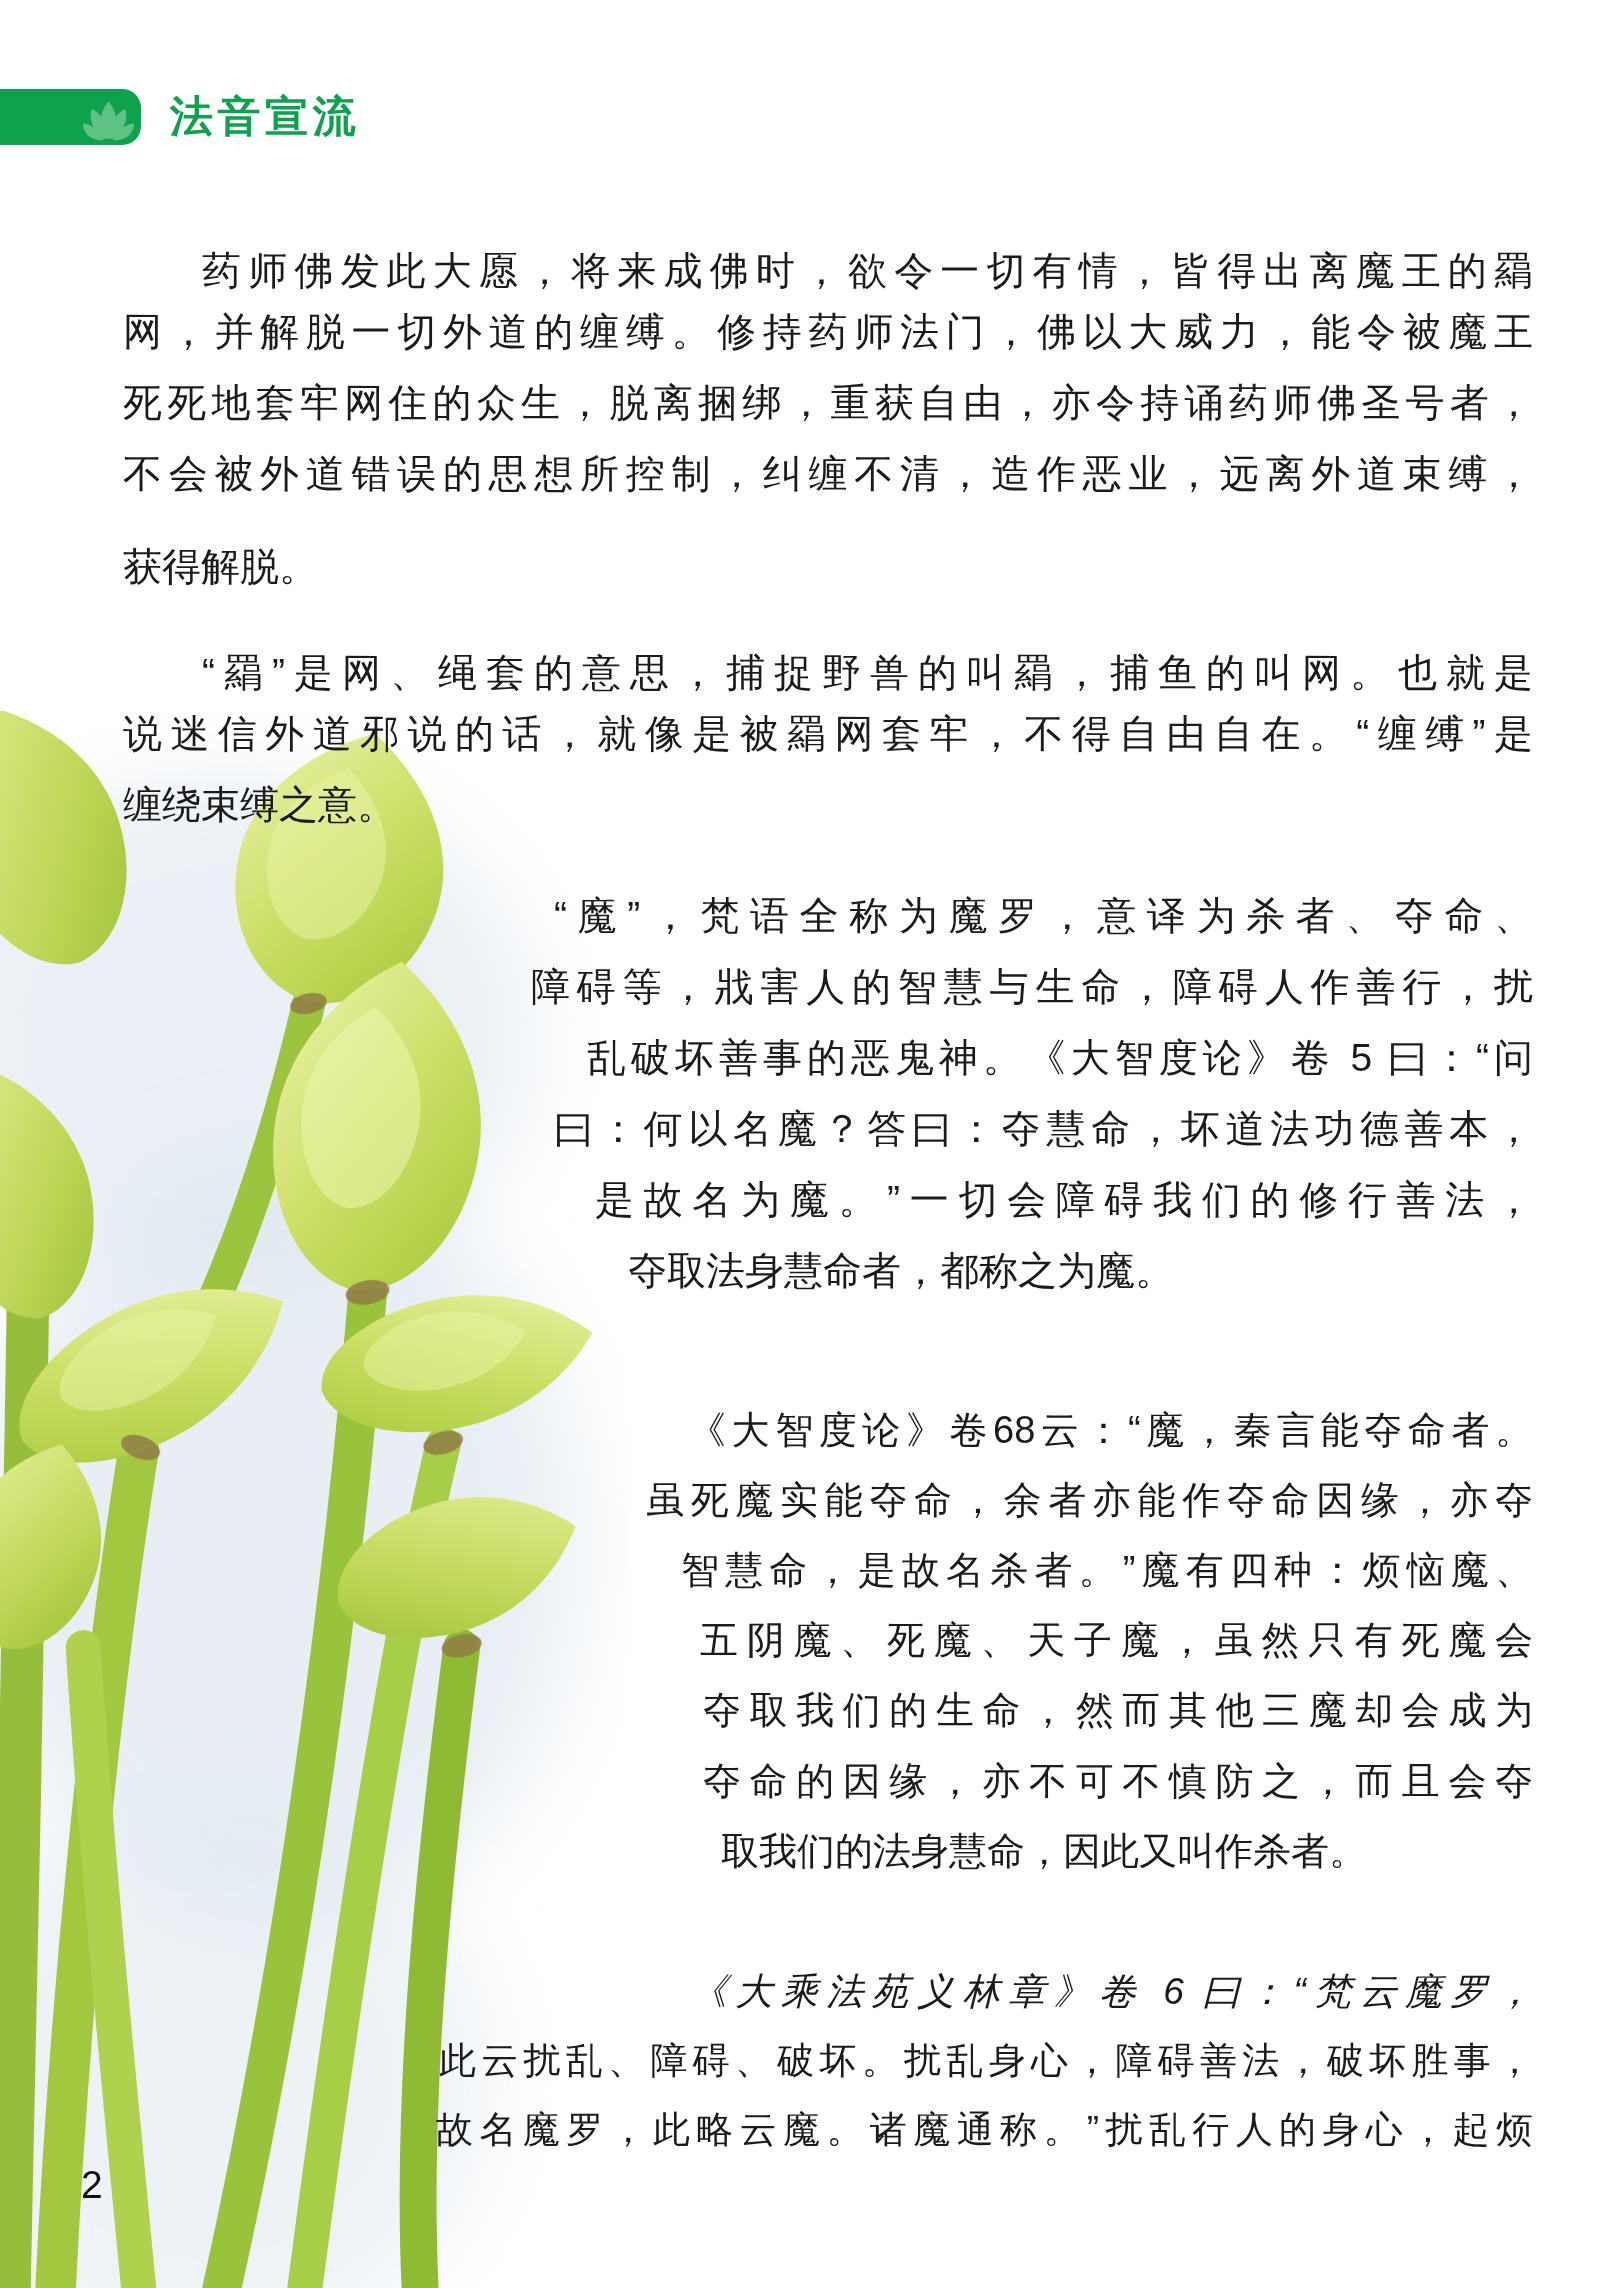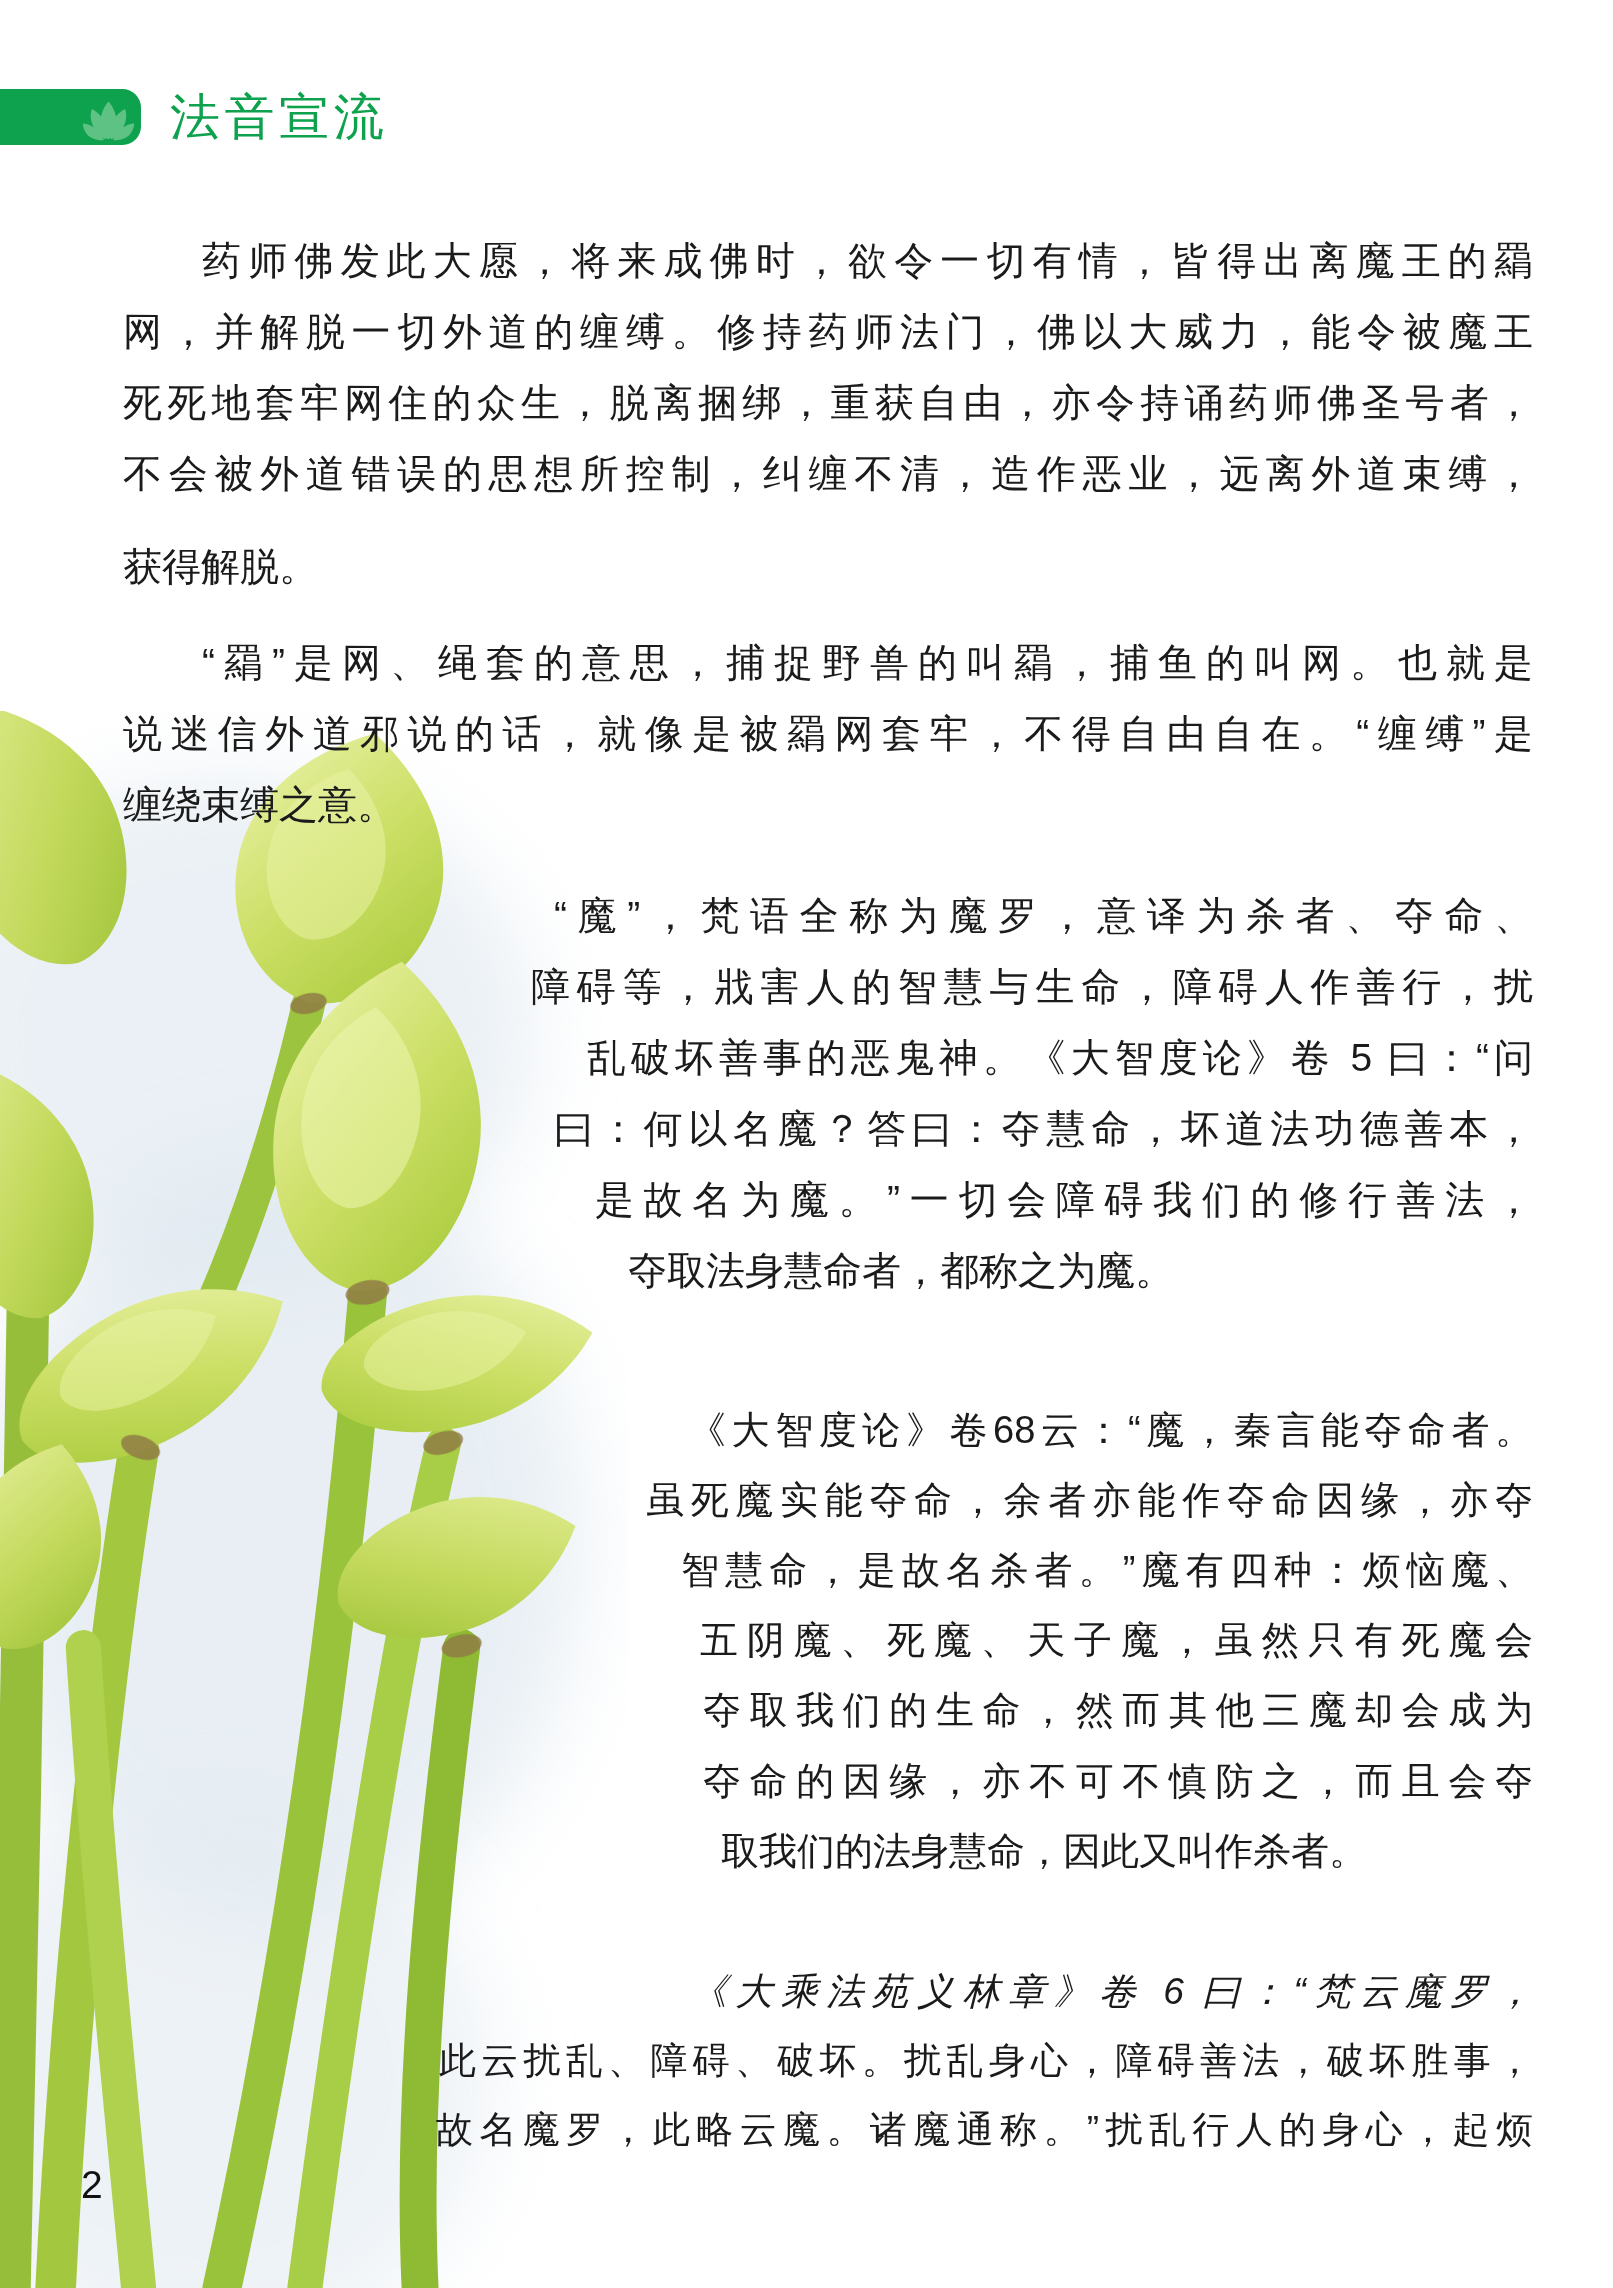--- a/index.html
+++ b/index.html
@@ -9,31 +9,31 @@
   }
   
   .brand-band{
     position:absolute;left:0;top:89px;width:141px;height:56px;
     background:#0EA24E;border-radius:0 18.5px 18.5px 0;z-index:3;
   }
   .brand-band svg{position:absolute;right:5.5px;top:6.5px;}
   .brand-title{
     position:absolute;left:170px;top:89px;height:56px;z-index:3;
     display:flex;align-items:center;
-    font-size:50px;font-weight:400;color:#0EA24E;letter-spacing:4.6px;
+    font-size:43px;font-weight:700;color:#0EA24E;letter-spacing:4.6px;
   }
   
   .ln{
     position:absolute;right:80px;z-index:2;
     font-size:39px;line-height:55px;color:#1B1B1B;
     text-align:justify;text-align-last:justify;text-justify:inter-character;
     font-weight:400;
   }
   .short{right:auto;text-align:left;text-align-last:auto;}
-  .ind{text-indent:79px;}
+  .ind{text-indent:79px;margin-top:10px;}
   .sz4{font-size:38px;}
   .sz5{font-size:37px;}
   
   .p1-0{left:123px;top:233px;} .p1-1{left:123px;top:304px;}
   .p1-2{left:123px;top:375px;} .p1-3{left:123px;top:446px;}
   .p1-4{left:123px;top:517px;margin-top:22px;}
   
   .p2-0{left:123px;top:635px;} .p2-1{left:123px;top:706px;}
   .p2-2{left:123px;top:777px;}
   

